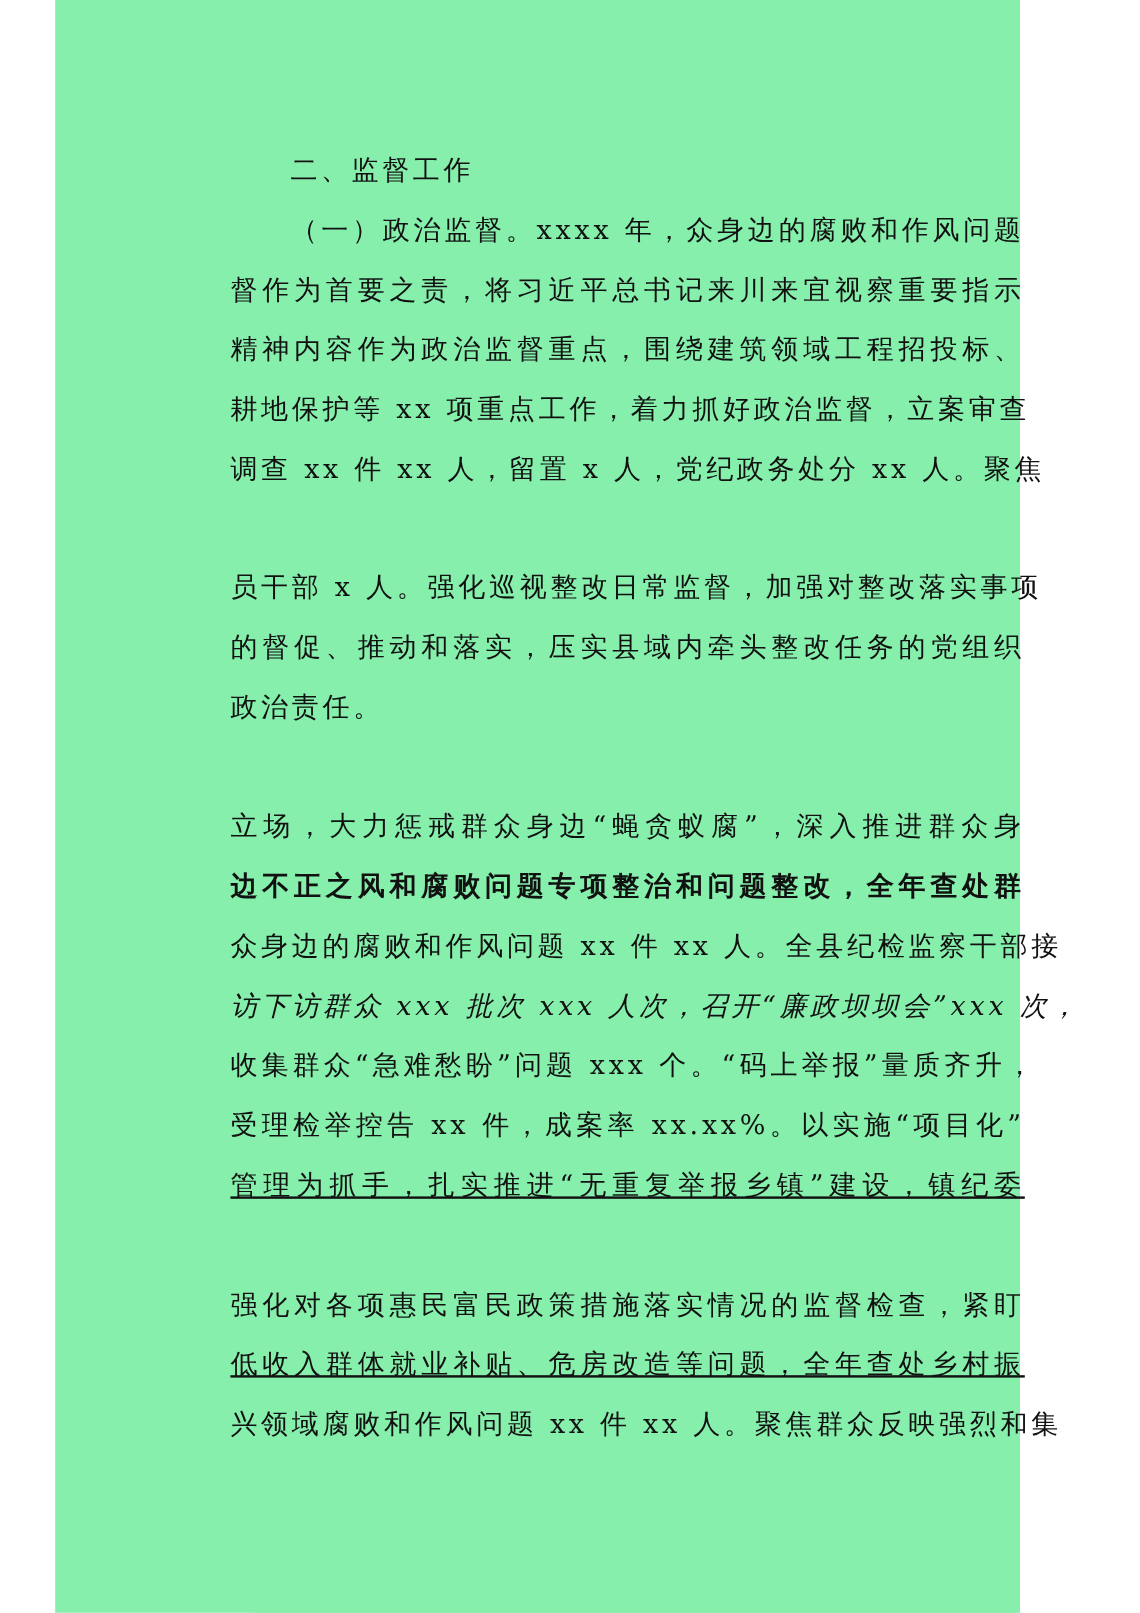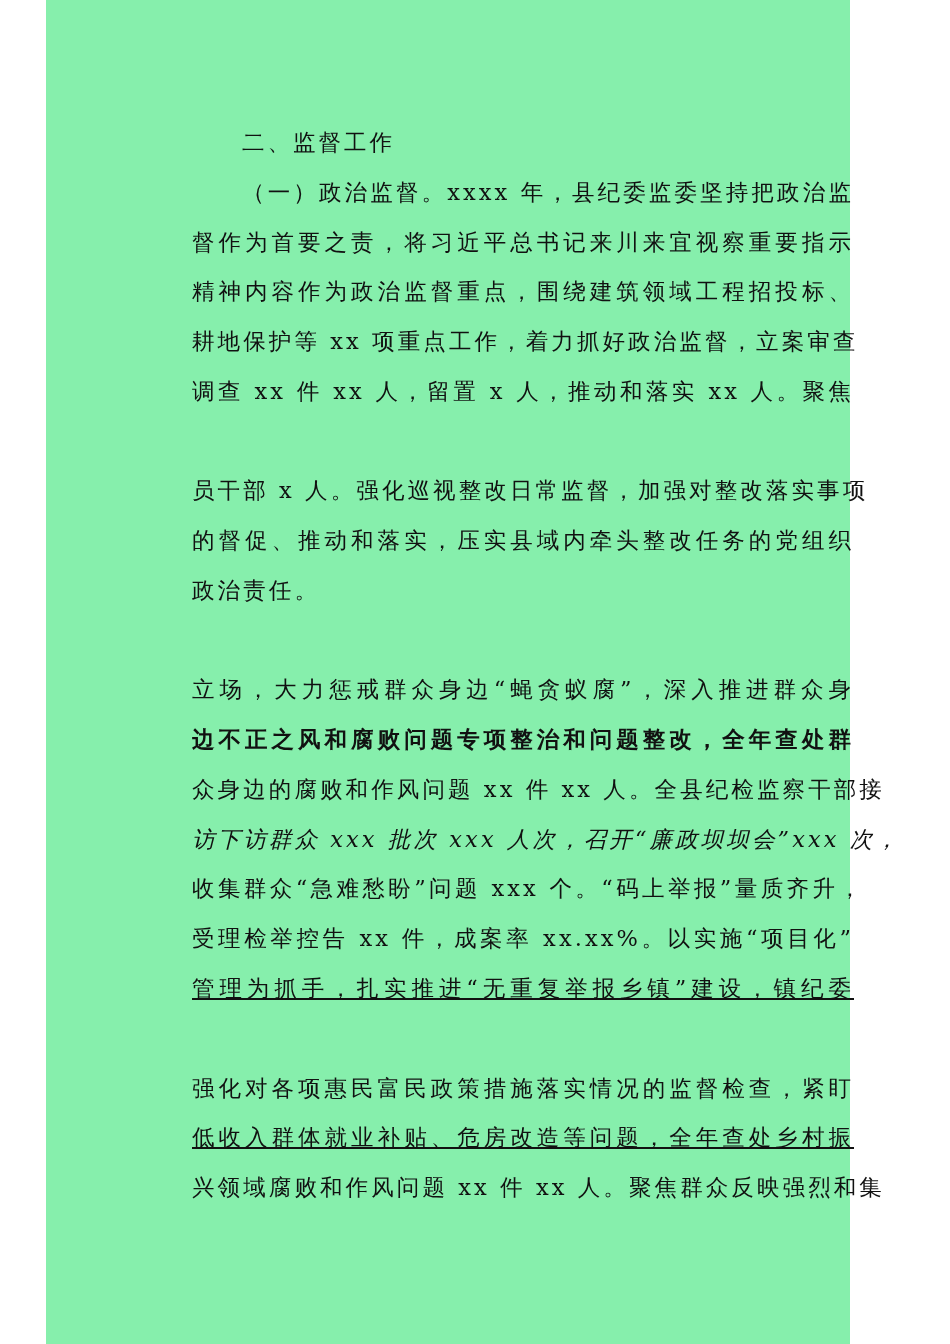--- a/index.html
+++ b/index.html
@@ -43,25 +43,25 @@
       text-align-last: left;
     }
   </style>
 </head>
 <body>
 
 <div class="page">
 
   <div class="line heading" style="top:124px; left:196px; width:200px; letter-spacing:3px;">二、监督工作</div>
 
-  <div class="line" style="top:174px; left:196px; width:612px;">（一）政治监督。xxxx 年，县纪委监委坚持把政治监</div>
+  <div class="line" style="top:174px; left:196px; width:612px;">（一）政治监督。xxxx 年，众身边的腐败和作风问题</div>
   <div class="line" style="top:224px;">督作为首要之责，将习近平总书记来川来宜视察重要指示</div>
   <div class="line" style="top:273px;">精神内容作为政治监督重点，围绕建筑领域工程招投标、</div>
   <div class="line" style="top:323px;">耕地保护等 xx 项重点工作，着力抓好政治监督，立案审查</div>
-  <div class="line" style="top:373px;">调查 xx 件 xx 人，留置 x 人，推动和落实 xx 人。聚焦</div>
+  <div class="line" style="top:373px;">调查 xx 件 xx 人，留置 x 人，党纪政务处分 xx 人。聚焦</div>
   <div class="line" style="top:472px;">员干部 x 人。强化巡视整改日常监督，加强对整改落实事项</div>
   <div class="line" style="top:522px;">的督促、推动和落实，压实县域内牵头整改任务的党组织</div>
   <div class="line last" style="top:572px;">政治责任。</div>
 
   <div class="line" style="top:671px;">立场，大力惩戒群众身边“蝇贪蚁腐”，深入推进群众身</div>
   <div class="line" style="top:721px;font-weight:bold;">边不正之风和腐败问题专项整治和问题整改，全年查处群</div>
   <div class="line" style="top:771px;">众身边的腐败和作风问题 xx 件 xx 人。全县纪检监察干部接</div>
   <div class="line" style="top:821px; width:672px;font-style:italic;">访下访群众 xxx 批次 xxx 人次，召开“廉政坝坝会”xxx 次，</div>
   <div class="line" style="top:870px; width:672px;">收集群众“急难愁盼”问题 xxx 个。“码上举报”量质齐升，</div>
   <div class="line" style="top:920px;">受理检举控告 xx 件，成案率 xx.xx%。以实施“项目化”</div>

